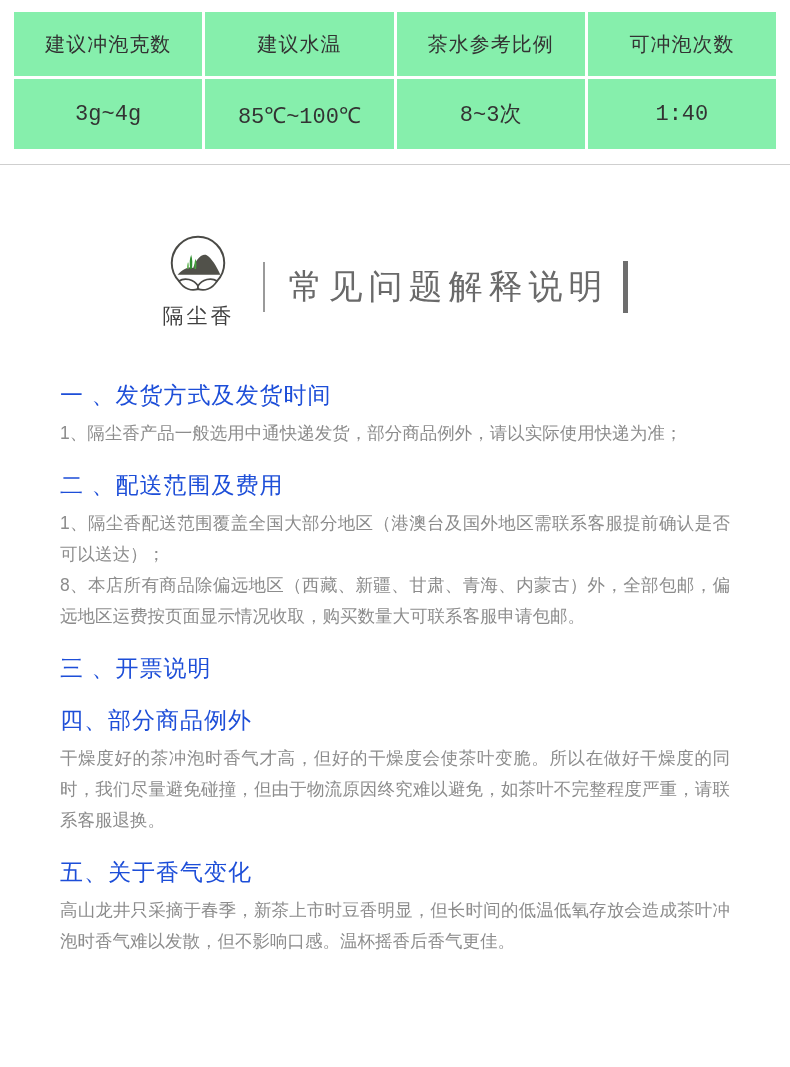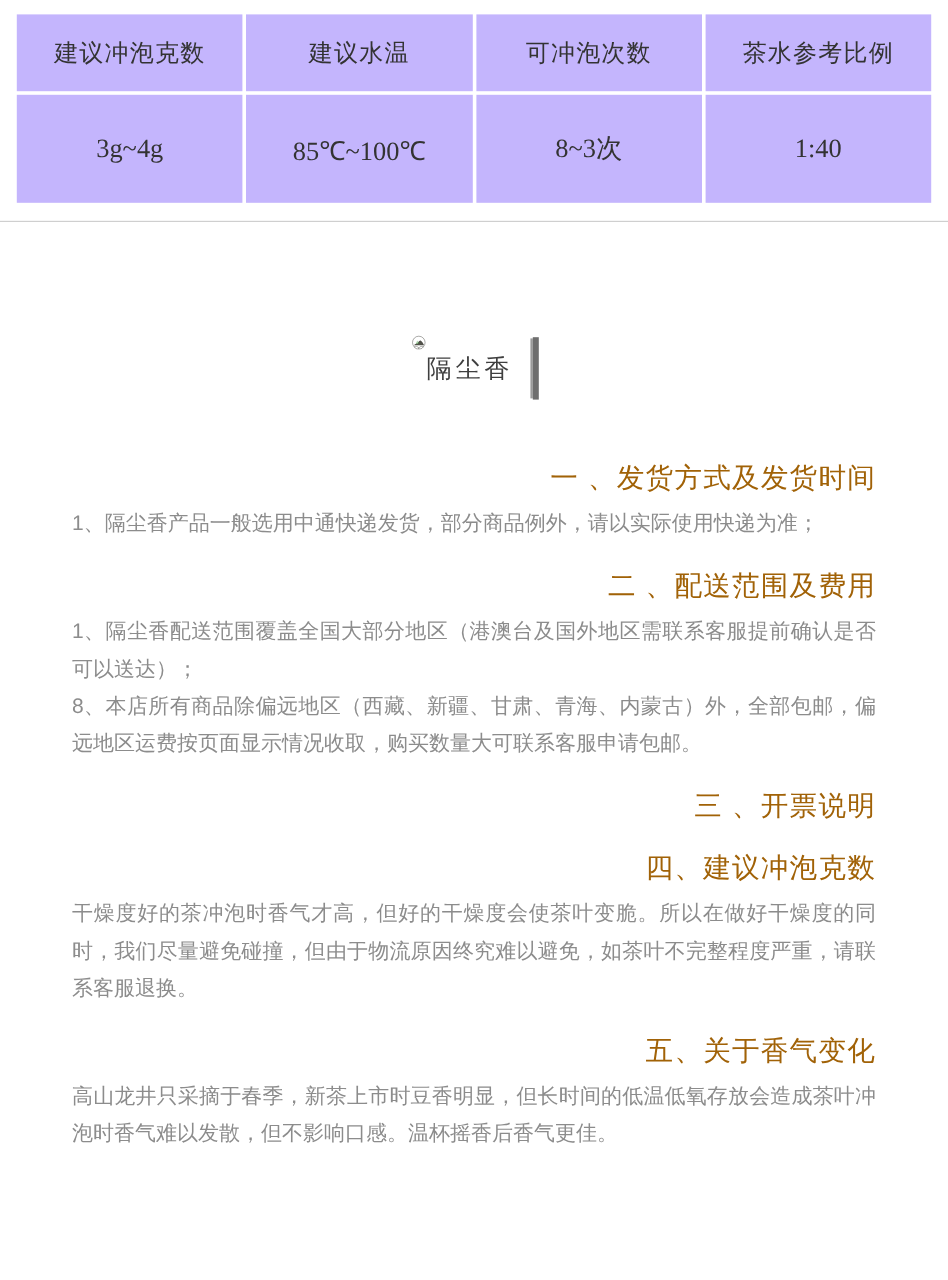--- a/index.html
+++ b/index.html
@@ -17,46 +17,47 @@
   .brew-table {
     margin: 12px 14px 0 14px;
     display: grid;
     grid-template-columns: repeat(4, 1fr);
     gap: 3px;
     font-family: "Liberation Serif", serif;
     color: #333333;
     text-align: center;
   }
   .brew-cell {
-    background: #c4b5fd;
+    background: #86efac;
     display: flex;
     align-items: center;
     justify-content: center;
+    font-family: Liberation Mono, monospace;
   }
   .brew-cell.hdr { height: 64px; font-size: 20px; letter-spacing: 1px; }
-  .brew-cell.val { height: 90px; font-size: 22px; }
+  .brew-cell.val { height: 70px; font-size: 22px; }
 
   
   .page-divider {
     border: none;
     border-top: 1px solid #cfcfcf;
     margin-top: 15px;
   }
 
   
   .brand-header {
     margin-top: 66px;
     display: flex;
     justify-content: center;
     align-items: flex-start;
   }
   .brand-block {
     display: flex;
-    flex-direction: row;
-    align-items: flex-end;
+    flex-direction: column;
+    align-items: flex-start;
     width: 86px;
   }
   .brand-logo { width: 70px; height: 70px; display: block; }
   .brand-name {
     font-family: "Liberation Serif", serif;
     font-size: 21px;
     color: #3f3f3f;
     letter-spacing: 3px;
     margin-top: 1px;
     white-space: nowrap;
@@ -86,43 +87,42 @@
     background: #6e6e6e;
   }
 
   
   .faq {
     margin: 50px 60px 0 60px;
   }
   .faq-section h2 {
     font-size: 23px;
     font-weight: 400;
-    color: #a16207;
+    color: #1d4ed8;
     letter-spacing: 1px;
     margin: 21px 0 7px 0;
-    text-align: right;
   }
   .faq-section:first-child h2 { margin-top: 0; }
   .faq-section p {
     font-size: 17.5px;
     color: #8c8c8c;
     line-height: 31px;
     text-align: justify;
   }
 </style>
 </head>
 <body>
 
 <div class="page">
 
   <div class="brew-table">
     <div class="brew-cell hdr">建议冲泡克数</div>
     <div class="brew-cell hdr">建议水温</div>
+    <div class="brew-cell hdr">茶水参考比例</div>
     <div class="brew-cell hdr">可冲泡次数</div>
-    <div class="brew-cell hdr">茶水参考比例</div>
     <div class="brew-cell val">3g~4g</div>
     <div class="brew-cell val">85℃~100℃</div>
     <div class="brew-cell val">8~3次</div>
     <div class="brew-cell val">1:40</div>
   </div>
 
   <hr class="page-divider">
 
   <div class="brand-header">
     <div class="brand-block">
@@ -132,20 +132,21 @@
         <path d="M28 39 C27 33 27.4 28.5 29 24.5 C30.2 28.5 30.6 34 29.6 39 Z" fill="#2f8f2f"></path>
         <path d="M32.5 39 C32 35 32.4 31.5 33.5 28.5 C34.5 31.5 34.6 35.5 34 39 Z" fill="#45a23c"></path>
         <path d="M25 39 C24.6 36 25 33.8 25.8 31.8 C26.6 33.8 26.7 36.8 26.3 39 Z" fill="#5ab24a"></path>
         <path d="M36 59.5 C30 62 21.5 60 16.5 51.5 C22 47.5 32 49.5 36 56.5 Z" fill="#ffffff" stroke="#4a4a46" stroke-width="1.8" stroke-linejoin="round"></path>
         <path d="M36 59.5 C42 62 50.5 60 55.5 51.5 C50 47.5 40 49.5 36 56.5 Z" fill="#ffffff" stroke="#4a4a46" stroke-width="1.8" stroke-linejoin="round"></path>
       </svg>
       <div class="brand-name">隔尘香</div>
     </div>
     <div class="title-group">
       <div class="vline-thin"></div>
+      <h1 class="faq-title">常见问题解释说明</h1>
       <div class="vline-thick"></div>
     </div>
   </div>
 
   <div class="faq">
 
     <section class="faq-section">
       <h2>一 、发货方式及发货时间</h2>
       <p>1、隔尘香产品一般选用中通快递发货，部分商品例外，请以实际使用快递为准；</p>
     </section>
@@ -154,21 +155,21 @@
       <h2>二 、配送范围及费用</h2>
       <p>1、隔尘香配送范围覆盖全国大部分地区（港澳台及国外地区需联系客服提前确认是否可以送达）；</p>
       <p>8、本店所有商品除偏远地区（西藏、新疆、甘肃、青海、内蒙古）外，全部包邮，偏远地区运费按页面显示情况收取，购买数量大可联系客服申请包邮。</p>
     </section>
 
     <section class="faq-section">
       <h2>三 、开票说明</h2>
     </section>
 
     <section class="faq-section">
-      <h2>四、建议冲泡克数</h2>
+      <h2>四、部分商品例外</h2>
       <p>干燥度好的茶冲泡时香气才高，但好的干燥度会使茶叶变脆。所以在做好干燥度的同时，我们尽量避免碰撞，但由于物流原因终究难以避免，如茶叶不完整程度严重，请联系客服退换。</p>
     </section>
 
     <section class="faq-section">
       <h2>五、关于香气变化</h2>
       <p>高山龙井只采摘于春季，新茶上市时豆香明显，但长时间的低温低氧存放会造成茶叶冲泡时香气难以发散，但不影响口感。温杯摇香后香气更佳。</p>
     </section>
 
   </div>
 </div>

